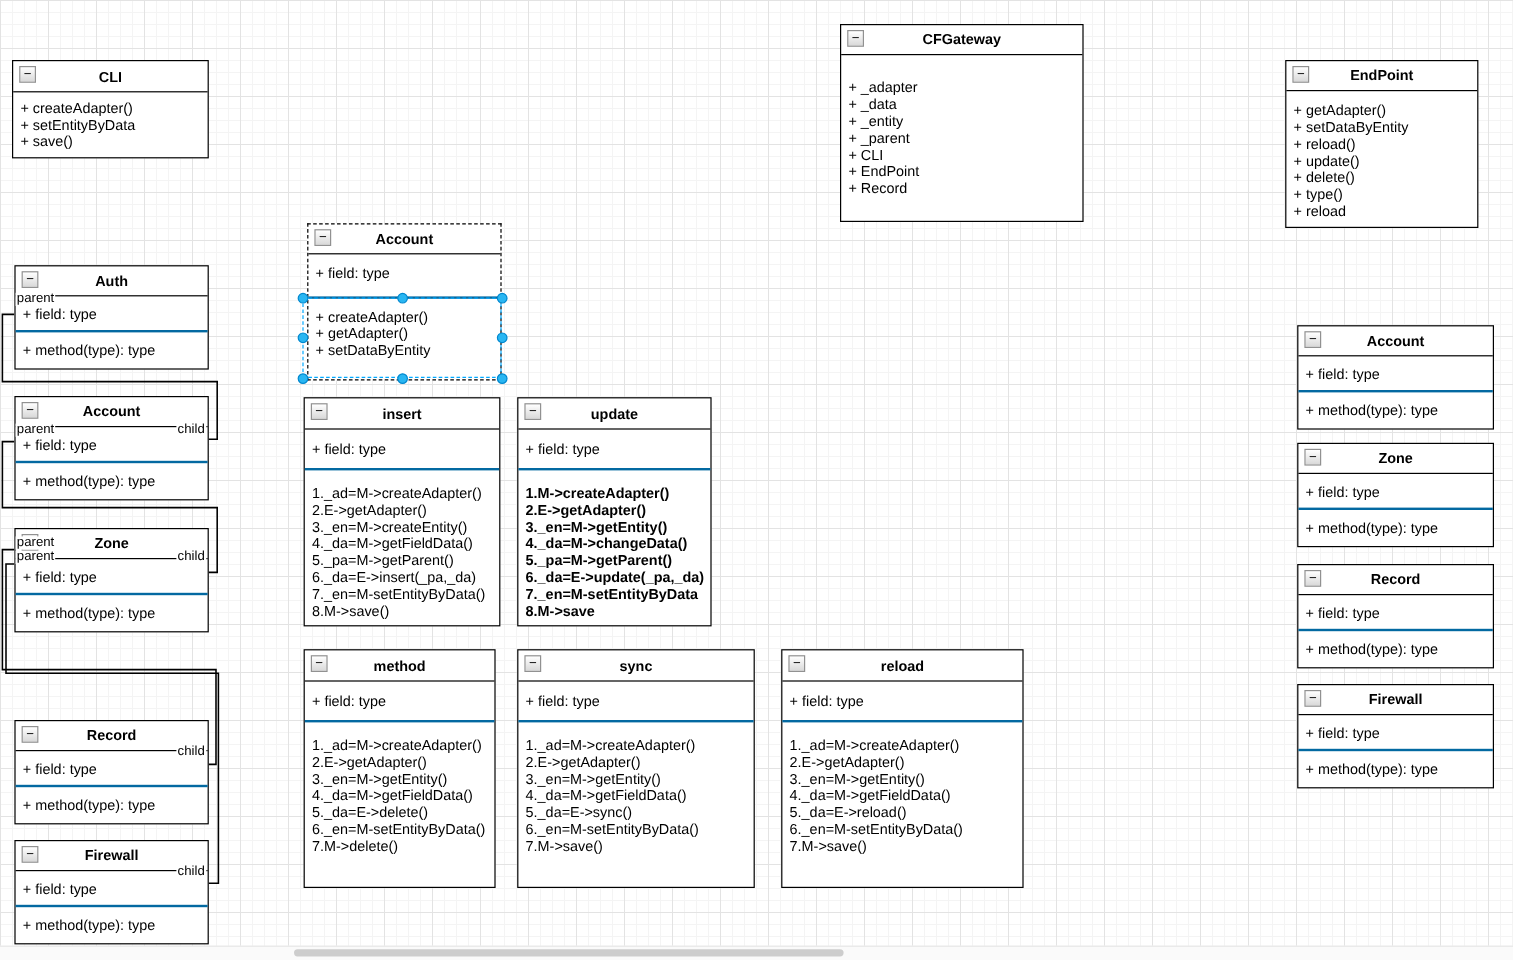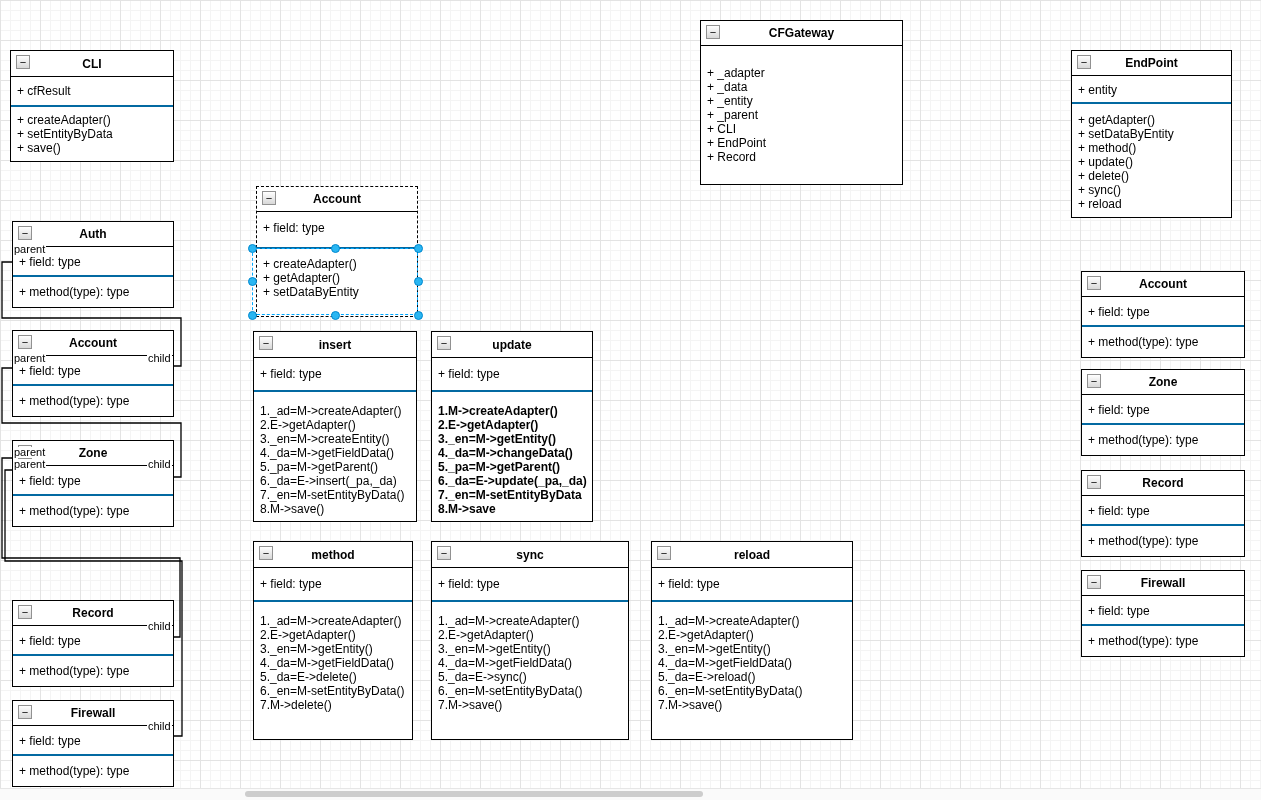--- a/index.html
+++ b/index.html
@@ -64,23 +64,20 @@
       <polyline points="12,368 2,368 2,423 181,423 181,477 172,477"></polyline>
       <polyline points="12,458 2,458 2,558 180,558 180,637 172,637"></polyline>
       <polyline points="12,470 5,470 5,561 182,561 182,736 172,736"></polyline>
     </svg>
   <div id="nodes">
       <div class="uml" style="left: 10px; top: 50px; width: 162px;">
         <div class="uml-title" style="height: 25px;">
           <span class="collapse">−</span>
           <span>CLI</span>
         </div>
-        <div class="comp" style="height: 30px; padding-top: 7px;">
-          <div class="line">+ cfResult</div>
-        </div>
         <div class="comp" style="height: 54px; padding-top: 6px;">
           <div class="line">+ createAdapter()</div>
           <div class="line">+ setEntityByData</div>
           <div class="line">+ save()</div>
         </div>
       </div>
       <div class="uml" style="left: 12px; top: 221px; width: 160px;">
         <div class="uml-title" style="height: 24px;">
           <span class="collapse">−</span>
           <span>Auth</span>
@@ -259,30 +256,27 @@
           <div class="line">+ CLI</div>
           <div class="line">+ EndPoint</div>
           <div class="line">+ Record</div>
         </div>
       </div>
       <div class="uml" style="left: 1071px; top: 50px; width: 159px;">
         <div class="uml-title" style="height: 24px;">
           <span class="collapse">−</span>
           <span>EndPoint</span>
         </div>
-        <div class="comp" style="height: 28px; padding-top: 7px;">
-          <div class="line">+ entity</div>
-        </div>
         <div class="comp" style="height: 113px; padding-top: 9px;">
           <div class="line">+ getAdapter()</div>
           <div class="line">+ setDataByEntity</div>
-          <div class="line">+ method()</div>
+          <div class="line">+ reload()</div>
           <div class="line">+ update()</div>
           <div class="line">+ delete()</div>
-          <div class="line">+ sync()</div>
+          <div class="line">+ type()</div>
           <div class="line">+ reload</div>
         </div>
       </div>
       <div class="uml" style="left: 1081px; top: 271px; width: 162px;">
         <div class="uml-title" style="height: 24px;">
           <span class="collapse">−</span>
           <span>Account</span>
         </div>
         <div class="comp" style="height: 30px; padding-top: 8px;">
           <div class="line">+ field: type</div>

